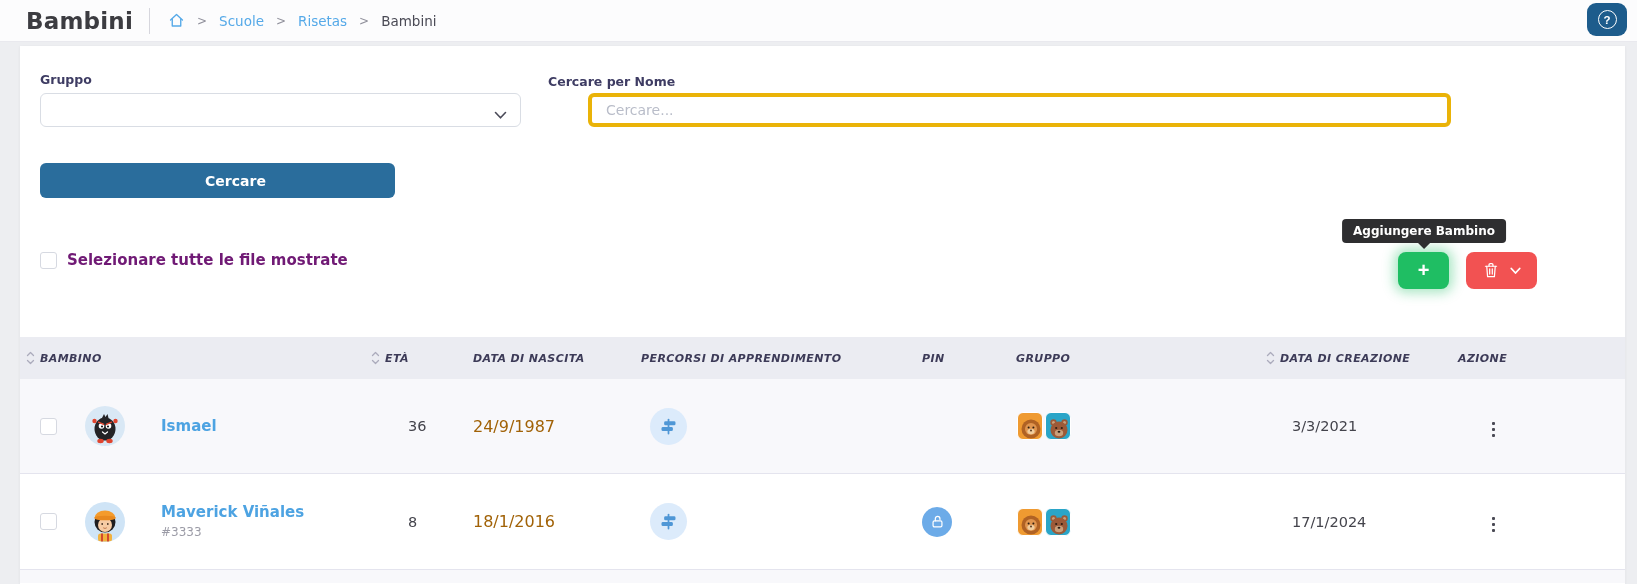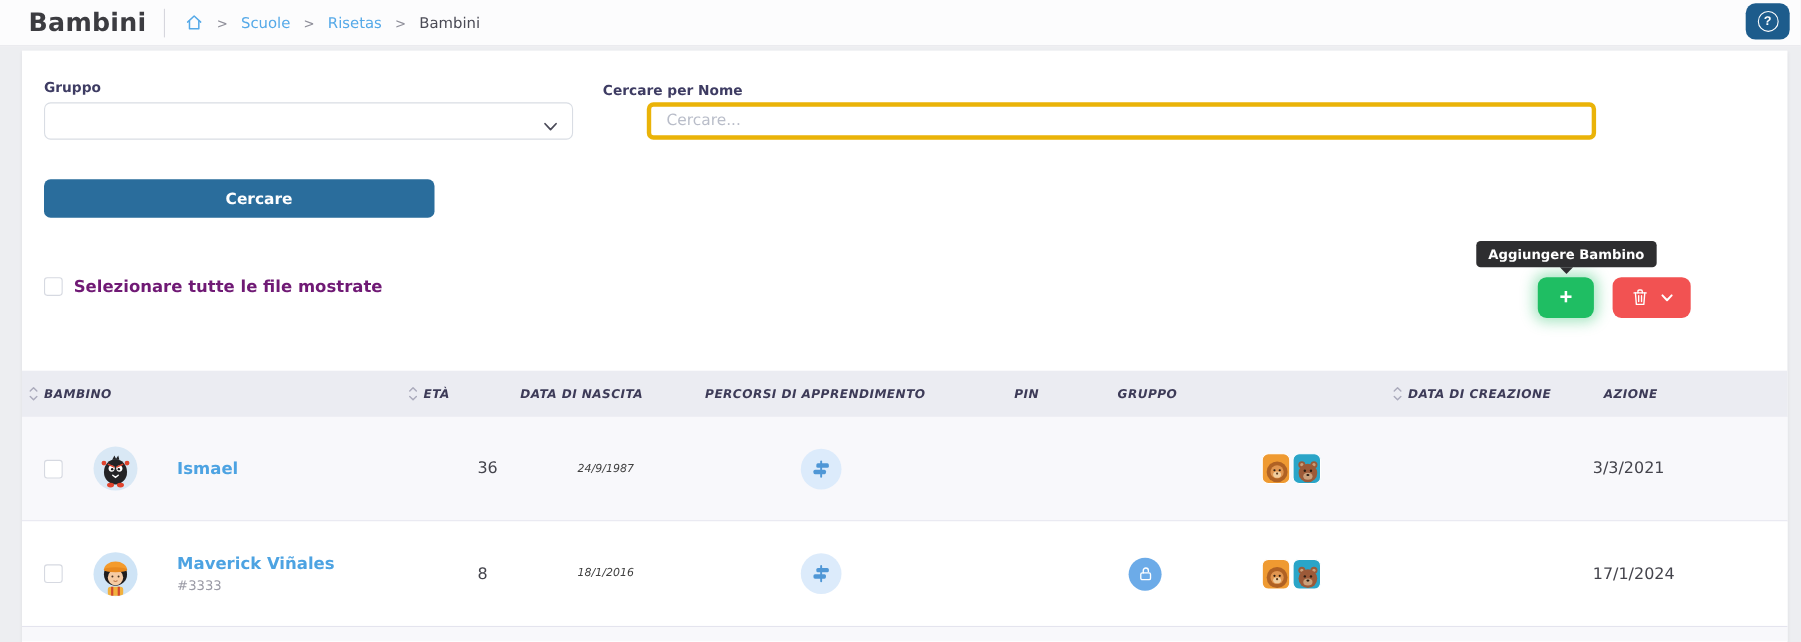--- a/index.html
+++ b/index.html
@@ -54,32 +54,32 @@
   .table { position:absolute; left:0; right:0; top:291px; bottom:0; }
   .tgrid { display:grid; grid-template-columns:340px 100px 168px 272px 95px 215px 222px 1fr; align-items:center; }
   .thead { height:42px; background:#ebecf2; font-size:11px; font-weight:bold; color:#3d3b58; letter-spacing:.4px; }
   .th { display:flex; align-items:center; gap:5px; padding-left:13px;font-style:italic; }
   .th-bambino { padding-left:6px; }
   .th-eta { padding-left:11px; }
   .th-pin { padding-left:22px; }
   .th-gruppo { padding-left:21px; }
   .th-creazione { padding-left:56px; }
   .th-azione { padding-left:26px; }
-  .trow { border-bottom:1px solid #e4e4ee;gap:26px; }
+  .trow { border-bottom:1px solid #e4e4ee; }
   .row-odd { height:95px; background:#f8f8fb; }
   .row-even { height:96px; background:#ffffff; }
   .row-partial { height:13px; background:#f8f8fb; }
 
   .cell-bambino { display:flex; align-items:center; padding-left:20px; }
   .row-avatar { width:40px; height:40px; border-radius:50%; margin-left:28px; overflow:hidden; flex:none; }
   .name-wrap { margin-left:36px; }
   .child-link { font-size:15px; font-weight:bold; color:#4da3e2; text-decoration:none; cursor:pointer; display:block; }
   .child-sub { font-size:12px; color:#9b9ba6; margin-top:20px; }
   .cell-eta { padding-left:48px; font-size:14.5px; color:#44444c; }
-  .cell-date { padding-left:13px; font-size:10px; color:#404040;font-style:italic; }
+  .cell-date { padding-left:13px; font-size:16px; color:#a16207; }
   .cell-percorsi { padding-left:22px; }
   .path-badge { width:37px; height:37px; border-radius:50%; background:#dcebfb; display:flex;
                 align-items:center; justify-content:center; cursor:pointer; }
   .cell-pin { padding-left:22px; }
   .pin-badge { width:30px; height:30px; border-radius:50%; background:#6cabe8; display:flex;
                align-items:center; justify-content:center; cursor:pointer; }
   .cell-gruppo { padding-left:22px; display:flex; align-items:center; gap:2px; }
   .group-avatar { width:26px; height:28px; border-radius:6px; border:1px solid #fff; overflow:hidden; flex:none; }
   .cell-creazione { padding-left:82px; font-size:14.5px; color:#44444c; }
   .cell-azione { padding-left:54px; }

